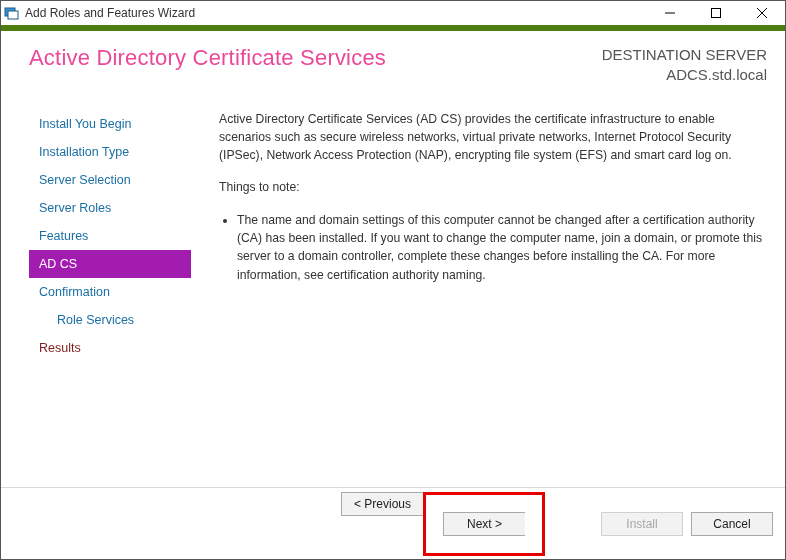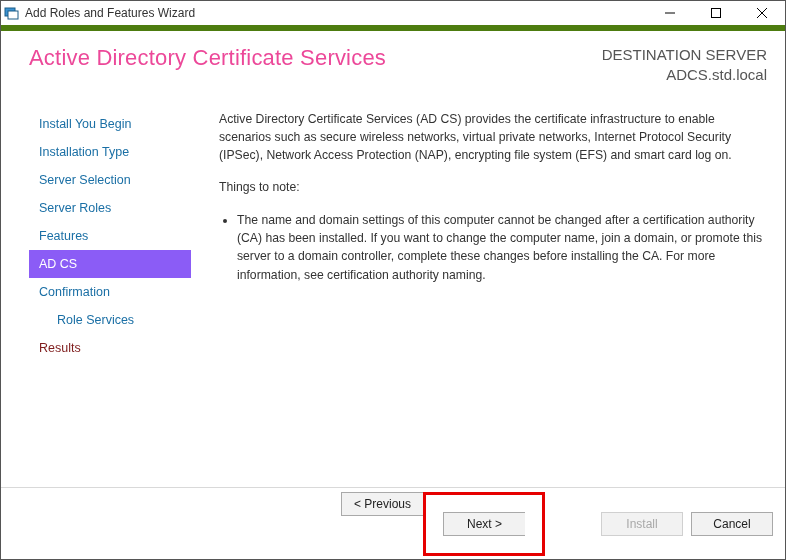--- a/index.html
+++ b/index.html
@@ -72,21 +72,21 @@
   }
   .nav-item {
     padding: 4px 10px 4px 10px;
     font-size: 12.5px;
     color: #1a6fa5;
     cursor: pointer;
     line-height: 1.6;
   }
   .nav-item.disabled { color: #7f1d1d; cursor: default; }
   .nav-item.selected {
-    background: #8b5cf6;
+    background: #a21caf;
     color: #fff;
   }
   .nav-item.sub { padding-left: 28px; }
   .content {
     flex: 1;
     padding-left: 28px;
     font-size: 12.2px;
     color: #333;
     line-height: 1.5;
   }

